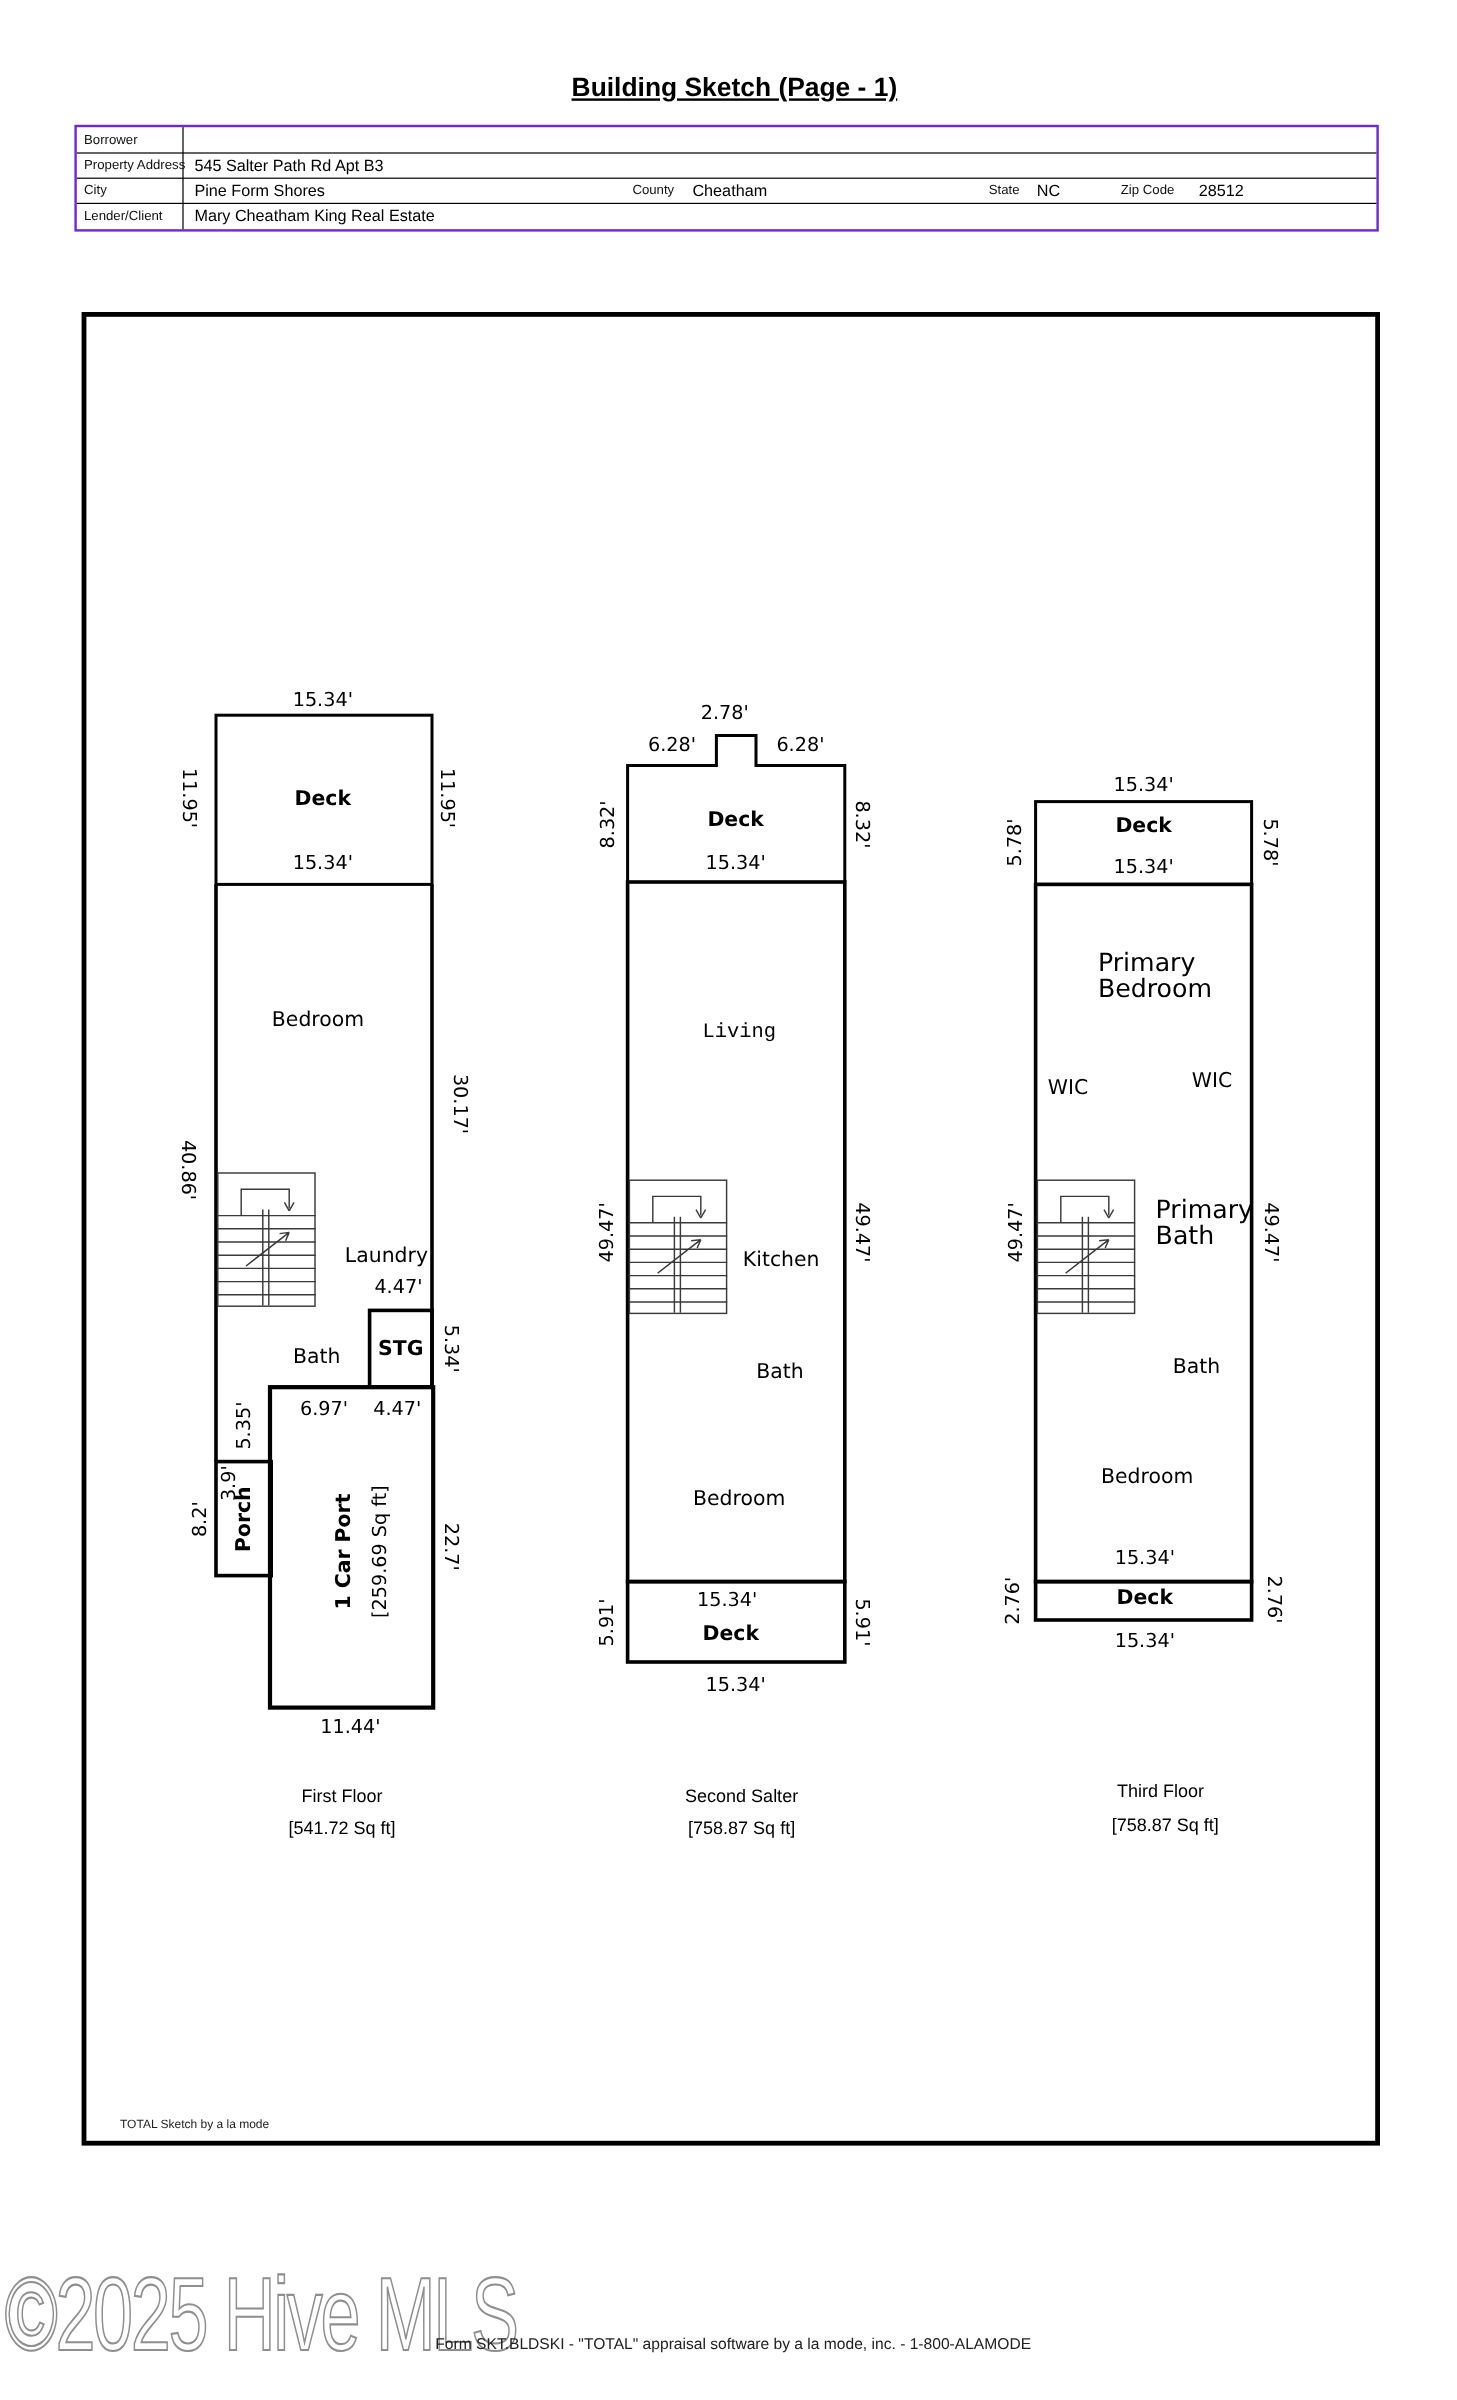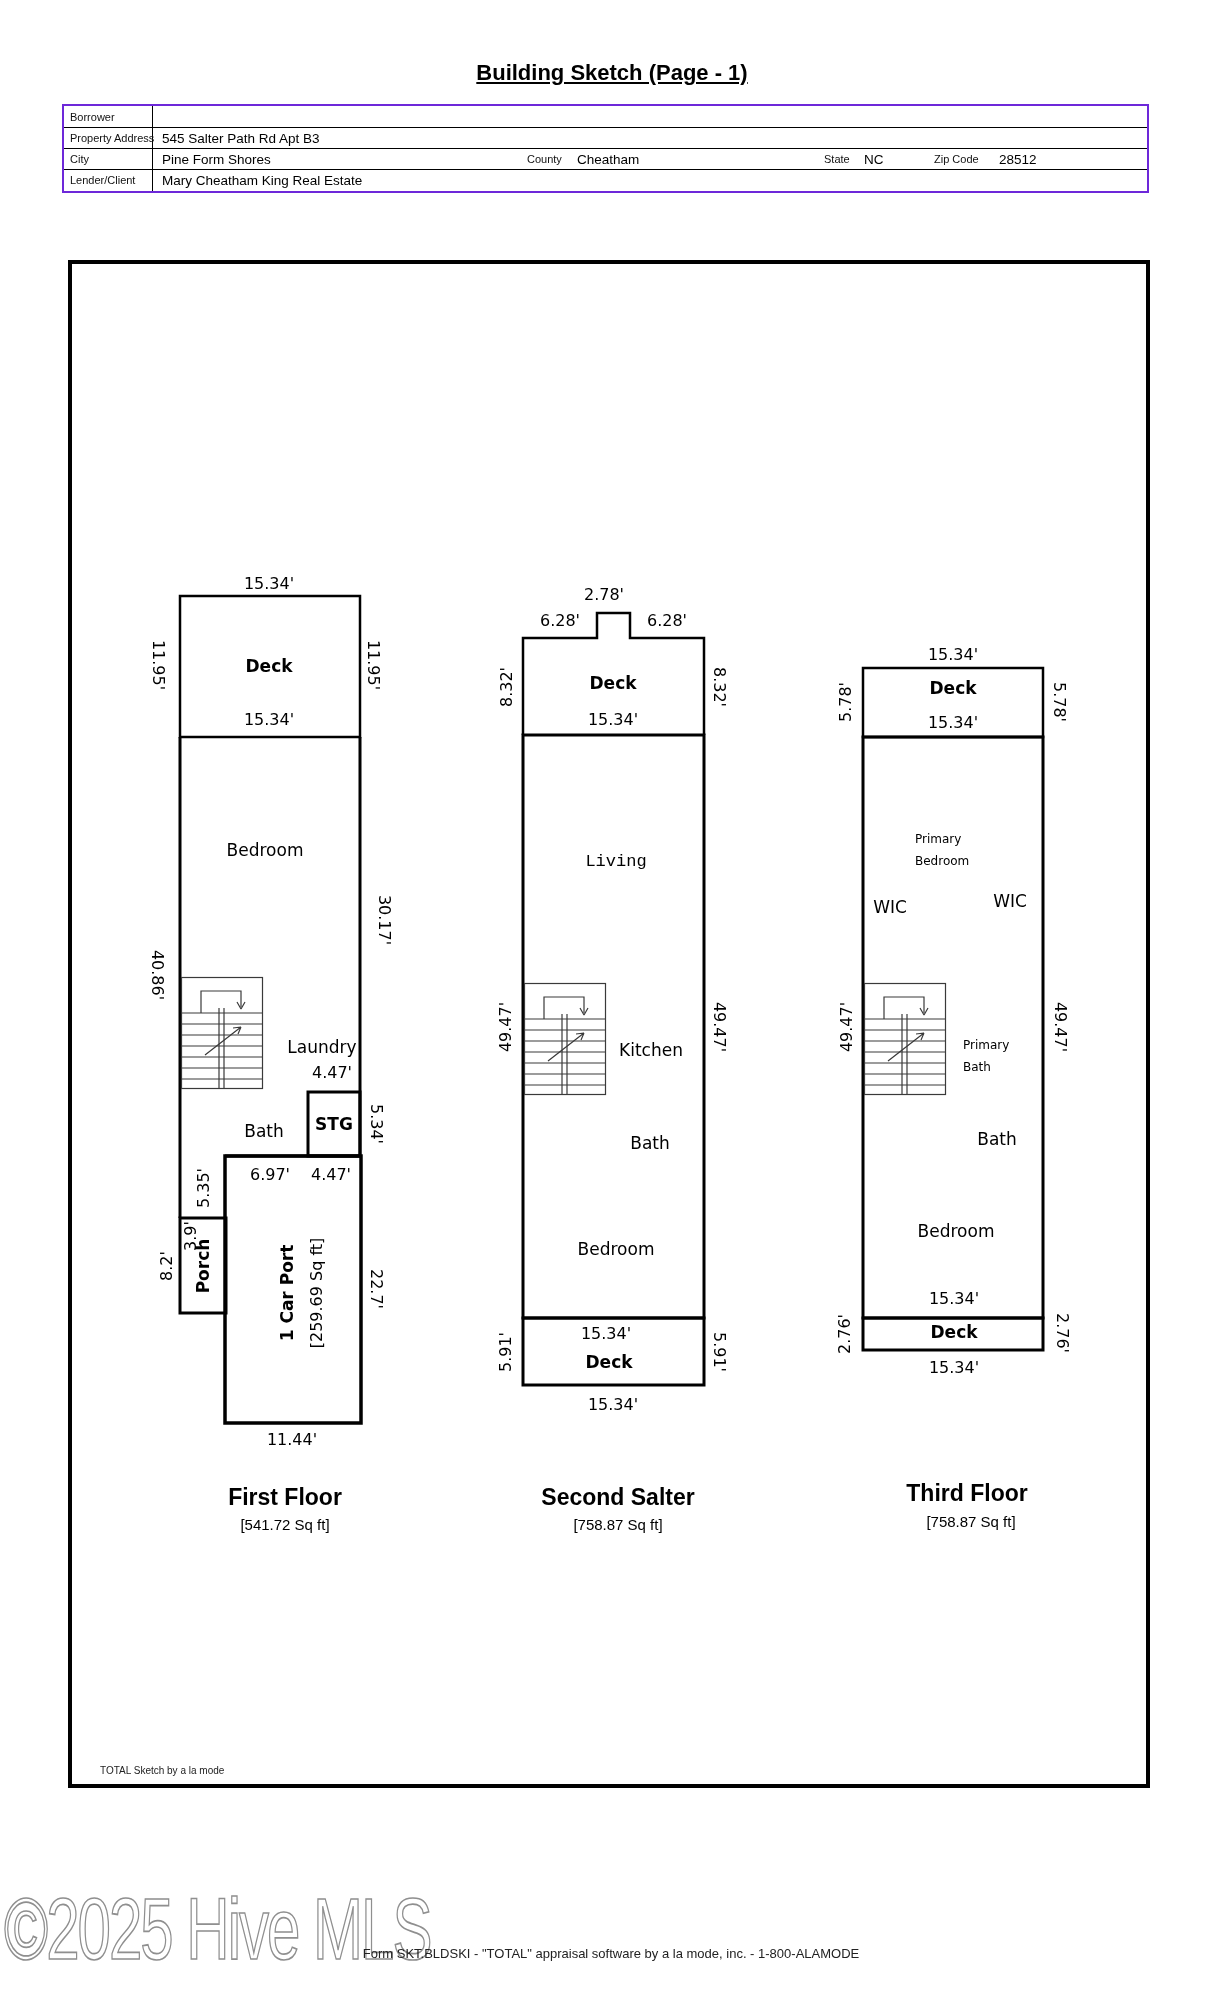--- a/index.html
+++ b/index.html
@@ -13,25 +13,25 @@
   .ftable .vline{position:absolute;top:0;height:100%;width:0;border-left:1px solid #000;}
   .fl{position:absolute;font-size:11px;color:#111;white-space:nowrap;transform:translateY(-50%);}
   .fv{position:absolute;font-size:13.5px;color:#000;white-space:nowrap;transform:translateY(-50%);}
   
   .lbl{position:absolute;font-family:"DejaVu Sans",sans-serif;font-size:16px;color:#000;
        white-space:nowrap;transform:translate(-50%,-50%);}
   .rm{font-size:17px;}
   .b{font-weight:bold;}
   .rcw{transform:translate(-50%,-50%) rotate(90deg);}
   .rccw{transform:translate(-50%,-50%) rotate(-90deg);}
-  .lblk{position:absolute;font-family:"DejaVu Sans",sans-serif;font-size:12px;color:#000;
-        line-height:22px;white-space:nowrap;margin-top:37px;}
+  .lblk{position:absolute;font-family:"DejaVu Sans",sans-serif;font-size:21px;color:#000;
+        line-height:22px;white-space:nowrap;}
   .lblk span{display:block;}
   .ttl{position:absolute;transform:translate(-50%,-50%);font-family:"Liberation Sans",sans-serif;
-       font-size:23px;font-weight:bold;color:#000;white-space:nowrap;}
+       font-size:15px;font-weight:normal;color:#000;white-space:nowrap;}
   .sq{position:absolute;transform:translate(-50%,-50%);font-family:"Liberation Sans",sans-serif;
       font-size:15px;color:#000;white-space:nowrap;}
   .branding{position:absolute;left:100px;top:1765px;font-size:10px;color:#222;
             font-family:"Liberation Sans",sans-serif;}
   
   .watermark{position:absolute;left:4px;top:1886px;font-size:60px;line-height:1;
     font-family:"Liberation Sans",sans-serif;letter-spacing:-2px;color:transparent;
     -webkit-text-stroke:1.2px #8f8f8f;transform:scaleY(1.45);transform-origin:top left;
     white-space:nowrap;}
   .formline{position:absolute;left:611px;top:1953px;transform:translate(-50%,-50%);

